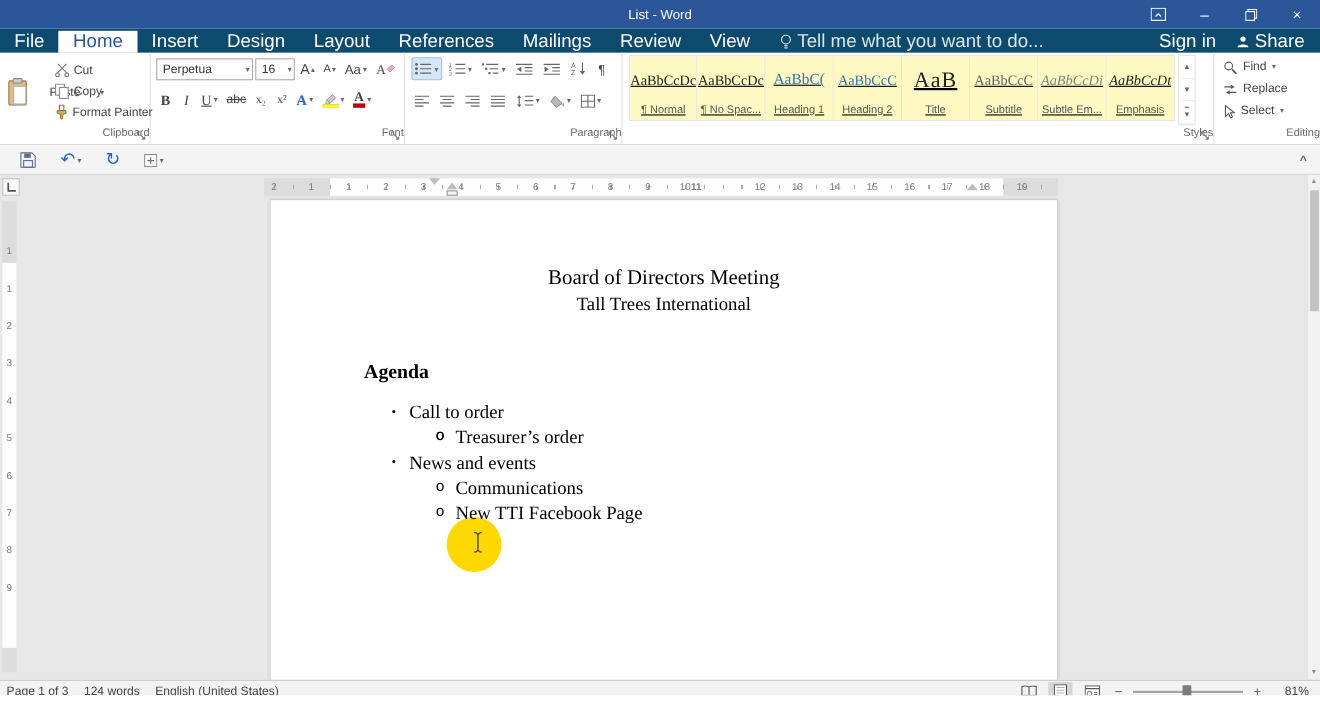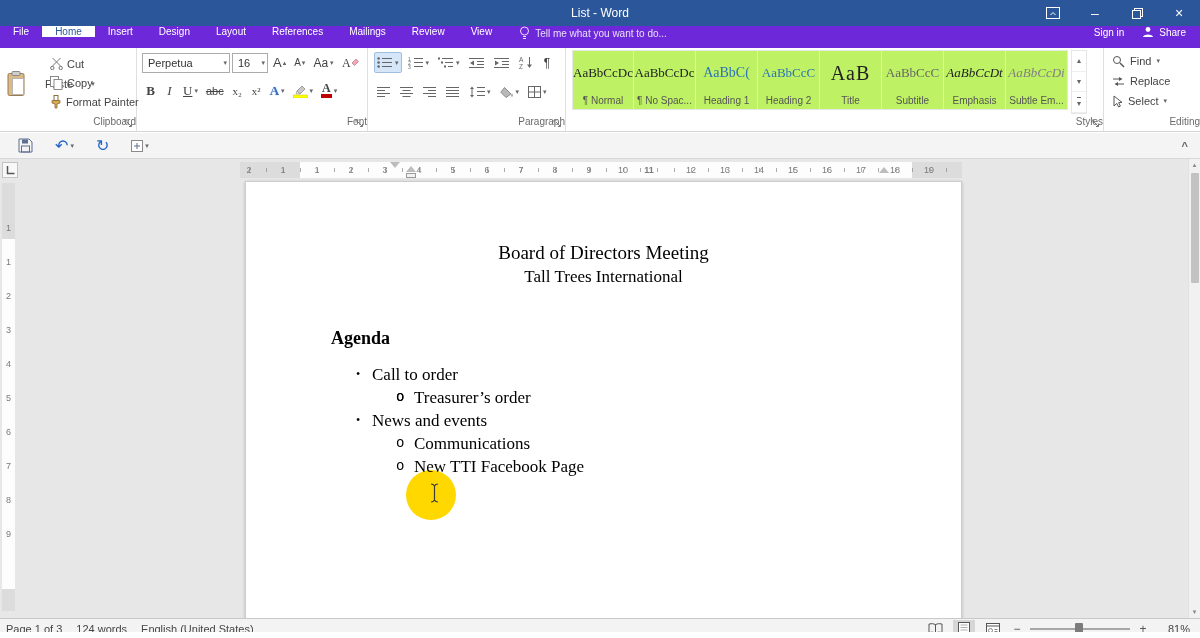--- a/index.html
+++ b/index.html
@@ -8,21 +8,21 @@
   svg { display:block; }
   .window { position:relative; width:1200px; height:632px; overflow:hidden; background:#fff; }
 
   
   .titlebar { position:absolute; top:0; left:0; width:100%; height:26px; background:#2b579a; color:#fff; }
   .titlebar .title { position:absolute; left:0; right:0; top:0; height:26px; line-height:26px; text-align:center; font-size:12px; }
   .win-controls { position:absolute; right:0; top:0; height:26px; display:flex; }
   .win-btn { width:42px; height:26px; display:flex; align-items:center; justify-content:center; font-size:14px; color:#fff; cursor:default; }
 
   
-  .tabrow { position:absolute; top:26px; left:0; width:100%; height:22px; background:#6d28d9; display:flex; align-items:flex-start; color:#fff; font-size:10px; }
+  .tabrow { position:absolute; top:26px; left:0; width:100%; height:22px; background:#0c4a6e; display:flex; align-items:flex-end; color:#fff; font-size:17px; }
   .tab { padding:0 13px; display:flex; align-items:center; white-space:nowrap; }
   .tabs-dynamic { display:flex; }
   .tab.active { background:#fff; color:#2b579a; }
   .tellme { display:flex; align-items:center; gap:5px; margin-left:14px; color:rgba(255,255,255,.85); }
   .tab-right { margin-left:auto; display:flex; align-items:center; gap:18px; padding-right:14px; }
   .share { display:flex; align-items:center; gap:5px; }
 
   
   .ribbon { position:absolute; top:48px; left:0; width:100%; height:84px; background:#fff; border-bottom:1px solid #d5d5d5; display:flex; }
   .rgroup { position:relative; height:100%; border-right:1px solid #e1dfdd; display:flex; flex-direction:column; }
@@ -52,21 +52,21 @@
   .strike { text-decoration:line-through; font-size:11px; }
   .subsup { font-size:11px; font-family:"Liberation Serif",serif; }
   .fxA { color:#3b6dbf; font-weight:bold; font-family:"Liberation Serif",serif; font-size:13px; text-shadow:0 0 2px #a8cdf0; }
   .fcA { font-weight:bold; font-family:"Liberation Serif",serif; font-size:12px; line-height:11px; border-bottom:4px solid #c00000; padding:0 1px; }
 
   .prow { display:flex; align-items:center; padding:4px 3px 0 6px; gap:3px; }
   .prow2 { padding-top:8px; }
 
   .styles-content { display:flex; padding:2px 0 0 6px; }
   .styles-gallery { display:flex; }
-  .style-cell { width:62px; height:60px; border:1px solid #e6e6e6; border-left:none; background:#bef264; display:flex; flex-direction:column; align-items:center; justify-content:flex-end; padding-bottom:3px; overflow:hidden; }
+  .style-cell { width:62px; height:60px; border:1px solid #e6e6e6; border-left:none; background:#fef9c3; display:flex; flex-direction:column; align-items:center; justify-content:flex-end; padding-bottom:3px; overflow:hidden;text-decoration:underline; }
   .style-cell:first-child { border-left:1px solid #e6e6e6; }
   .style-cell .prev { flex:1; display:flex; align-items:center; font-family:"Liberation Serif",serif; font-size:13px; color:#222; white-space:nowrap; }
   .style-cell .sname { font-size:10px; color:#555; white-space:nowrap; }
   .style-cell.s2 .prev { color:#2e74b5; font-size:14px; }
   .style-cell.s3 .prev { color:#2e74b5; }
   .style-cell.s4 .prev { font-size:20px; letter-spacing:1px; }
   .style-cell.s5 .prev { color:#666; }
   .style-cell.s6 .prev { font-style:italic; color:#808080; }
   .style-cell.s7 .prev { font-style:italic; }
   .gal-scroll { width:16px; margin-left:3px; border:1px solid #e6e6e6; display:flex; flex-direction:column; }
@@ -477,27 +477,27 @@
               <div class="sname">Heading 2</div>
             </div>
             <div class="style-cell s4">
               <div class="prev">AaB</div>
               <div class="sname">Title</div>
             </div>
             <div class="style-cell s5">
               <div class="prev">AaBbCcC</div>
               <div class="sname">Subtitle</div>
             </div>
+            <div class="style-cell s6">
+              <div class="prev">AaBbCcDi</div>
+              <div class="sname">Subtle Em...</div>
+            </div>
             <div class="style-cell s7">
               <div class="prev">AaBbCcDt</div>
               <div class="sname">Emphasis</div>
-            </div>
-            <div class="style-cell s6">
-              <div class="prev">AaBbCcDi</div>
-              <div class="sname">Subtle Em...</div>
             </div>
           </div>
         <div class="gal-scroll">
           <div class="gal-btn">▴</div>
           <div class="gal-btn">▾</div>
           <div class="gal-btn more">
               <span>▾</span>
             </div>
         </div>
       </div>
@@ -601,21 +601,21 @@
         <span class="rnum" style="left: 72px;">1</span>
         <span class="rnum" style="left: 106px;">2</span>
         <span class="rnum" style="left: 140px;">3</span>
         <span class="rnum" style="left: 174px;">4</span>
         <span class="rnum" style="left: 208px;">5</span>
         <span class="rnum" style="left: 242px;">6</span>
         <span class="rnum" style="left: 276px;">7</span>
         <span class="rnum" style="left: 310px;">8</span>
         <span class="rnum" style="left: 344px;">9</span>
         <span class="rnum" style="left: 378px;">10</span>
-        <span class="rnum" style="left: 404px; font-weight: bold;">11</span>
+        <span class="rnum" style="left: 388px; font-weight: bold;">11</span>
         <span class="rnum" style="left: 446px;">12</span>
         <span class="rnum" style="left: 480px;">13</span>
         <span class="rnum" style="left: 514px;">14</span>
         <span class="rnum" style="left: 548px;">15</span>
         <span class="rnum" style="left: 582px;">16</span>
         <span class="rnum" style="left: 616px;">17</span>
         <span class="rnum" style="left: 650px;">18</span>
         <span class="rnum" style="left: 684px;">19</span>
       </div>
 

